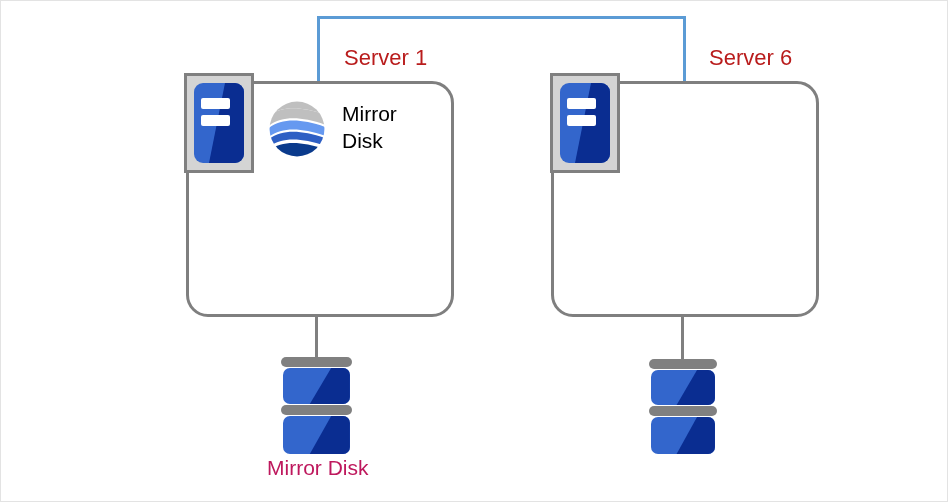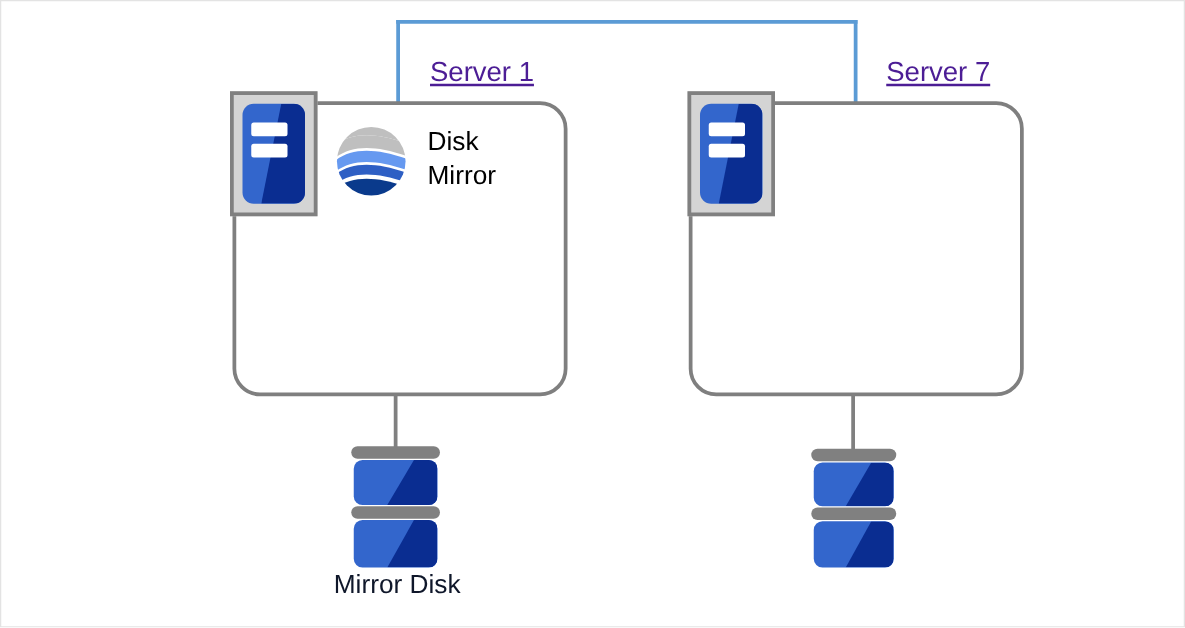--- a/index.html
+++ b/index.html
@@ -30,24 +30,23 @@
     border: 3px solid #7F7F7F;
     border-radius: 22px;
     background: #ffffff;
     box-sizing: border-box;
   }
 
   
   .server-label {
     position: absolute;
     font-size: 22px;
-    color: #4c1d95;
+    color: #b91c1c;
     white-space: nowrap;
     line-height: 1;
-    text-decoration: underline;
   }
 
   
   .server-icon {
     position: absolute;
     box-sizing: border-box;
     background: #D4D4D4;
     border: 3px solid #808080;
   }
   .server-icon .chassis {
@@ -123,21 +122,21 @@
     position: absolute;
     inset: 0;
     background: #0A2D91;
     clip-path: polygon(72% 0%, 100% 0%, 100% 100%, 40% 100%);
   }
 
   
   .disk-label {
     position: absolute;
     font-size: 21px;
-    color: #0f172a;
+    color: #be185d;
     white-space: nowrap;
     line-height: 1;
   }
 </style>
 </head>
 <body>
 
 <div id="canvas">
 
   <div class="bracket-top" style="left:316px; top:15px; width:369px; height:3px;"></div>
@@ -167,25 +166,25 @@
         <path d="M -5 30 C 20 8, 55 8, 105 26 L 105 -5 L -5 -5 Z" fill="#BFBFBF"></path>
         <path d="M -5 30 C 20 8, 55 8, 105 26 L 105 44 C 55 26, 20 26, -5 48 Z" fill="#BFBFBF"></path>
         <path d="M -5 52 C 20 30, 55 30, 105 48 L 105 64 C 55 46, 20 46, -5 68 Z" fill="#6699F0"></path>
         <path d="M -5 72 C 20 50, 55 50, 105 68 L 105 82 C 55 64, 20 64, -5 86 Z" fill="#2E5FC4"></path>
         <path d="M -5 92 C 20 70, 55 70, 105 88 L 105 105 L -5 105 Z" fill="#0A3A8C"></path>
       </g>
     </svg>
   </div>
 
   <div class="resource-label" style="left:341px; top:99px;">
+    <div>Mirror</div>
     <div>Disk</div>
-    <div>Mirror</div>
-  </div>
-
-  <div class="server-label" style="left:708px; top:46px;">Server 7</div>
+  </div>
+
+  <div class="server-label" style="left:708px; top:46px;">Server 6</div>
 
   <div class="server-box" style="left:550px; top:80px; width:268px; height:236px;"></div>
 
   <div class="server-icon" style="left:549px; top:72px; width:70px; height:100px;">
     <div class="chassis">
       <div class="bar b1"></div>
       <div class="bar b2"></div>
     </div>
   </div>
 

